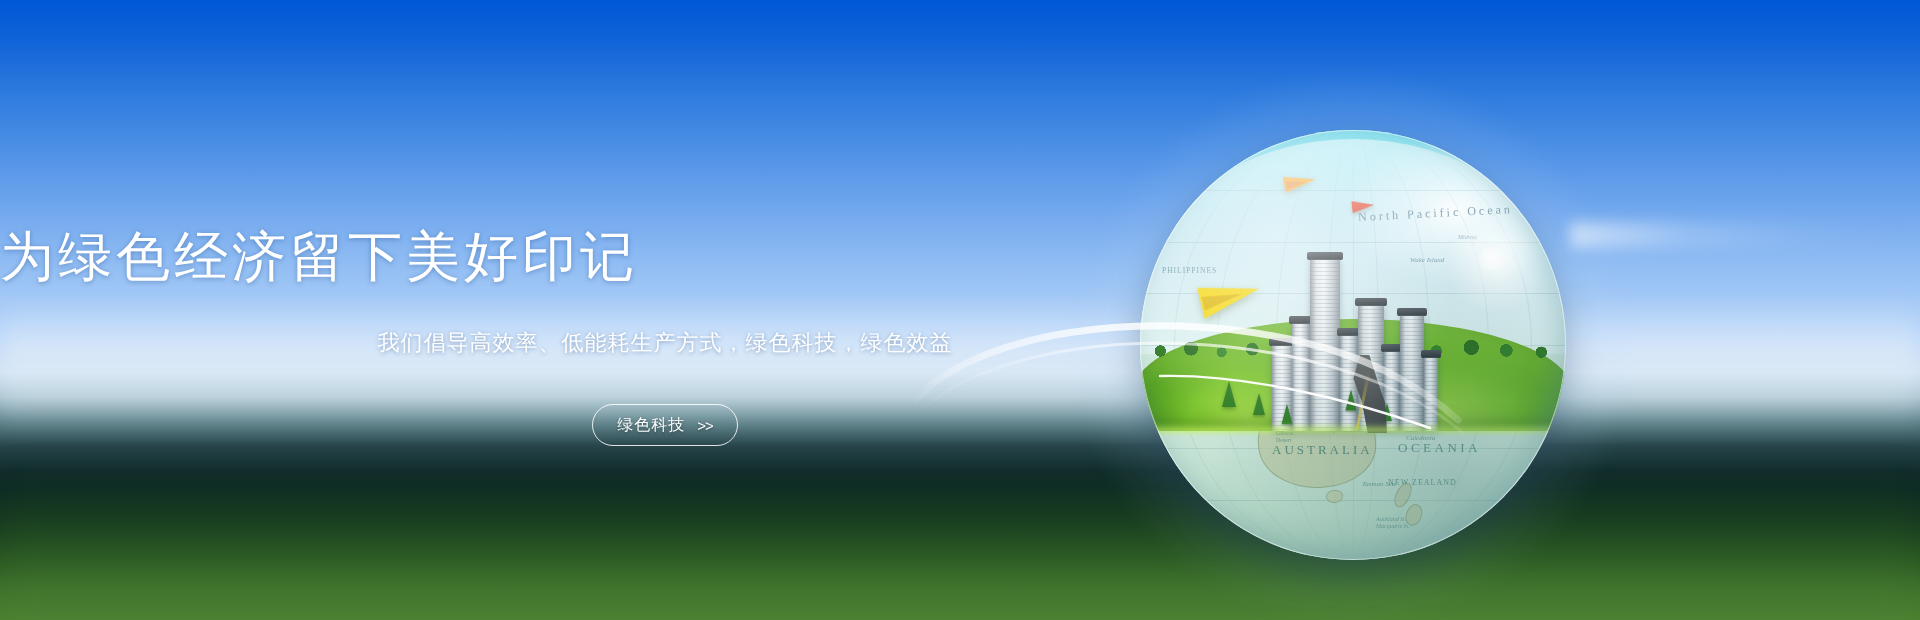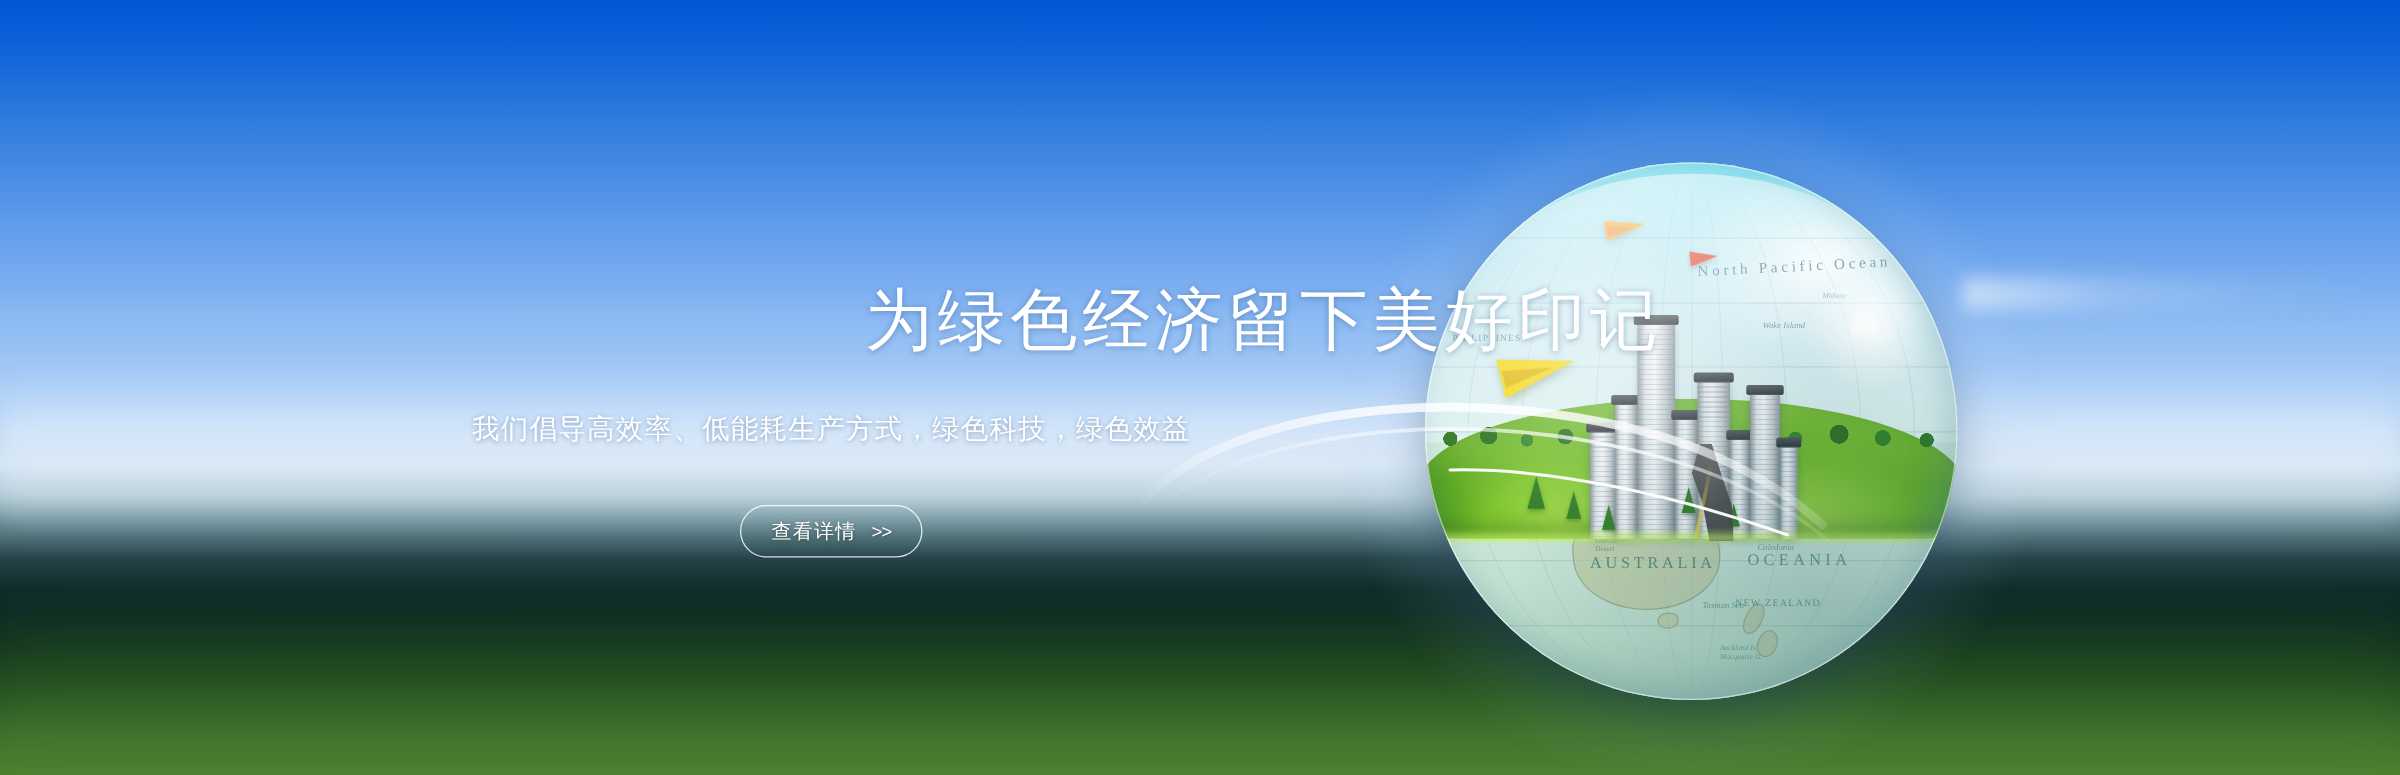--- a/index.html
+++ b/index.html
@@ -56,21 +56,21 @@
       rgba(86,136,58,.55) 100%);
     filter:blur(18px);
     pointer-events:none;
   }
 
   
   .copy{ position:absolute; left:0; top:0; width:1330px; }
 
   .headline{
     position:absolute; left:0; top:224px; width:1330px;
-    text-align:right;
+    text-align:left;
     color:#ffffff;
     font-size:54px;
     line-height:64px;
     font-weight:300;
     letter-spacing:4px;
     text-shadow:0 1px 5px rgba(10,50,110,.35);
     white-space:nowrap;
   }
   .subline{
     position:absolute; left:0; top:328px; width:1330px;
@@ -593,19 +593,19 @@
   </div>
 
   <div class="copy">
 
     <div class="headline nowrap">为绿色经济留下美好印记</div>
 
     <div class="subline nowrap">我们倡导高效率、低能耗生产方式，绿色科技，绿色效益</div>
 
     <div class="cta-wrap">
       <button class="cta">
-        <span>查看详情</span>
+        <span>绿色科技</span>
         <span class="chev">&gt;&gt;</span>
       </button>
     </div>
 
   </div>
 </div>
 
 </body></html>

